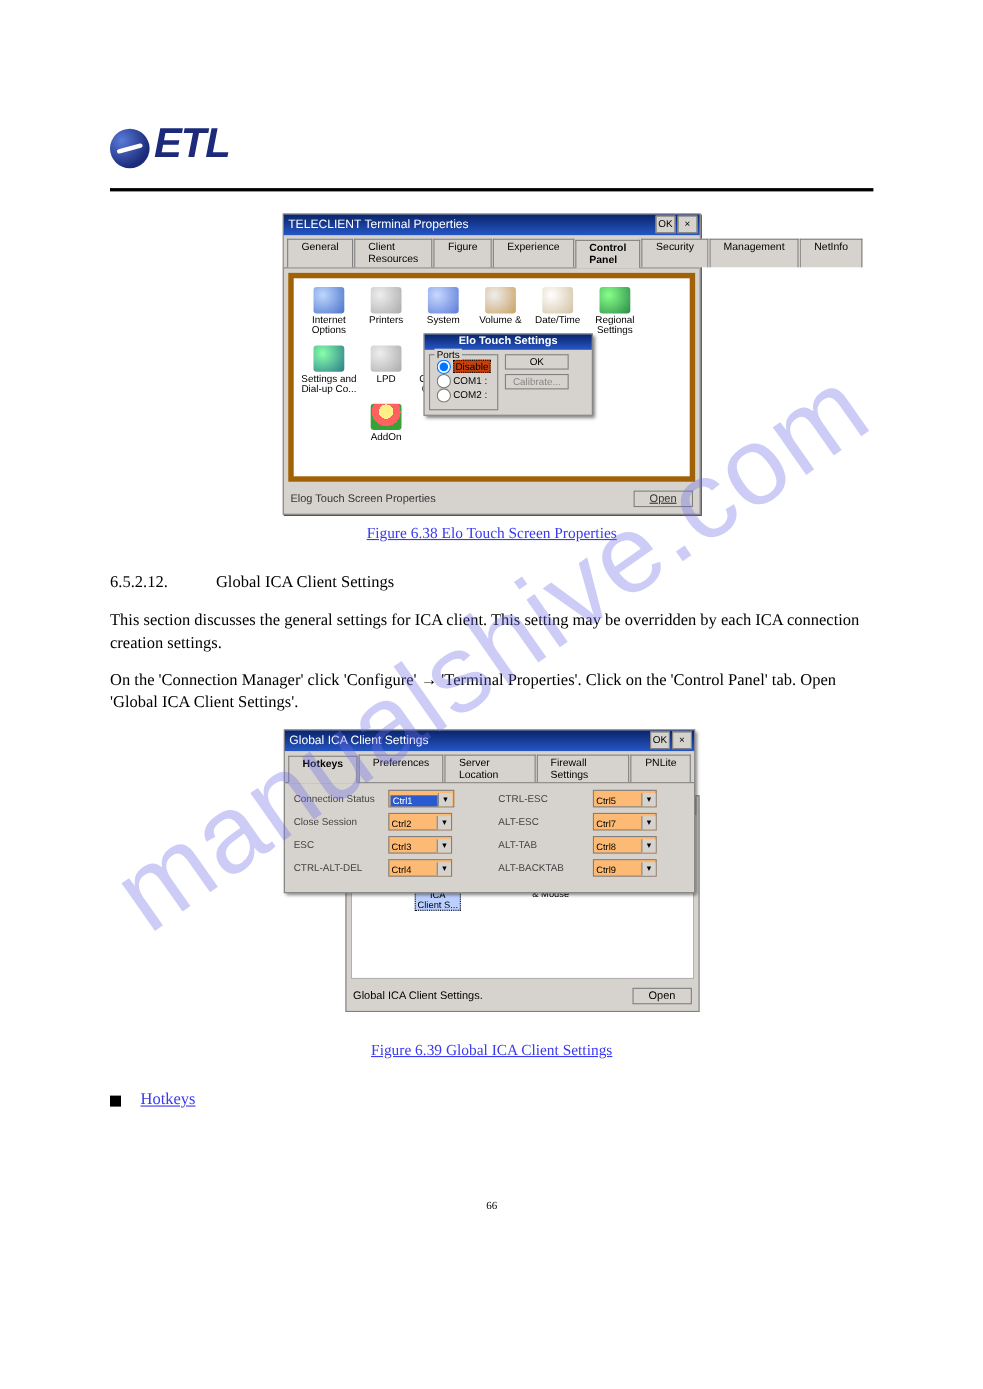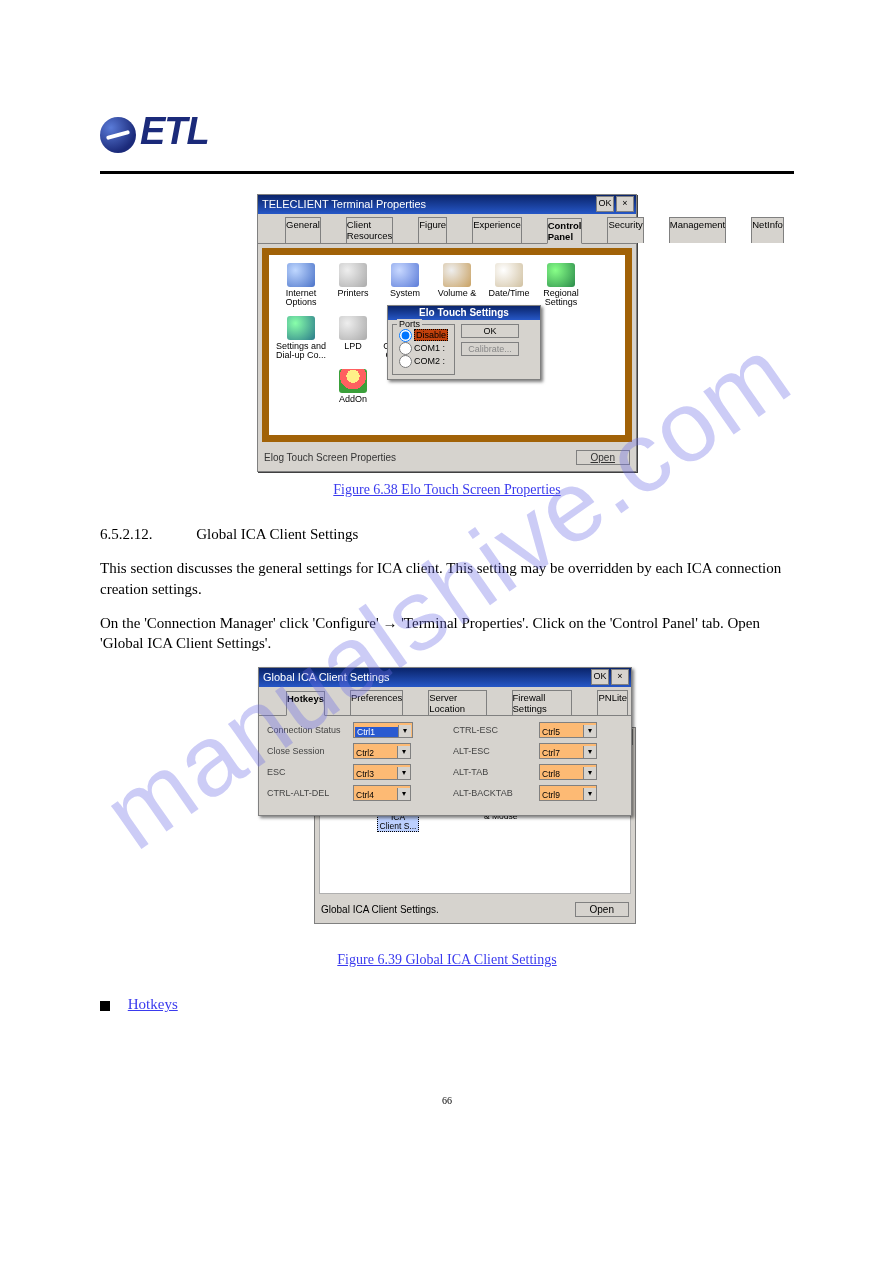--- a/index.html
+++ b/index.html
@@ -91,28 +91,27 @@
   .tbtn {
     background:#d6d3ce; color:#000; border:1px solid #808080;
     width:16px; height:14px; font-size:9px; line-height:12px; text-align:center;
   }
   .tabs {
     display:flex; gap:1px; padding:3px 3px 0 3px;
     border-bottom:1px solid #808080;
     background:#d6d3ce;
   }
   .tab {
-    padding:1px 0; font-size:9.5px;
+    padding:1px 12px; font-size:9.5px;
     border:1px solid #808080; border-bottom:none;
     background:#d6d3ce;
-    margin-left:24px;
   }
   .tab.active { background:#d6d3ce; position:relative; top:1px; border-bottom:1px solid #d6d3ce; font-weight:bold; }
   .cp-body {
-    background:#fff; margin:4px; border:7px solid #a16207; min-height:170px;
+    background:#fff; margin:4px; border:5px solid #a16207; min-height:170px;
     position:relative; padding:6px 4px 4px 6px;
   }
   .icon-grid { display:flex; flex-wrap:wrap; }
   .cp-icon {
     width:52px; text-align:center; font-size:9px; line-height:1.05;
     margin:2px 0 6px 0;
   }
   .ibox {
     width:28px; height:24px; margin:0 auto 2px auto;
     border-radius:3px;

